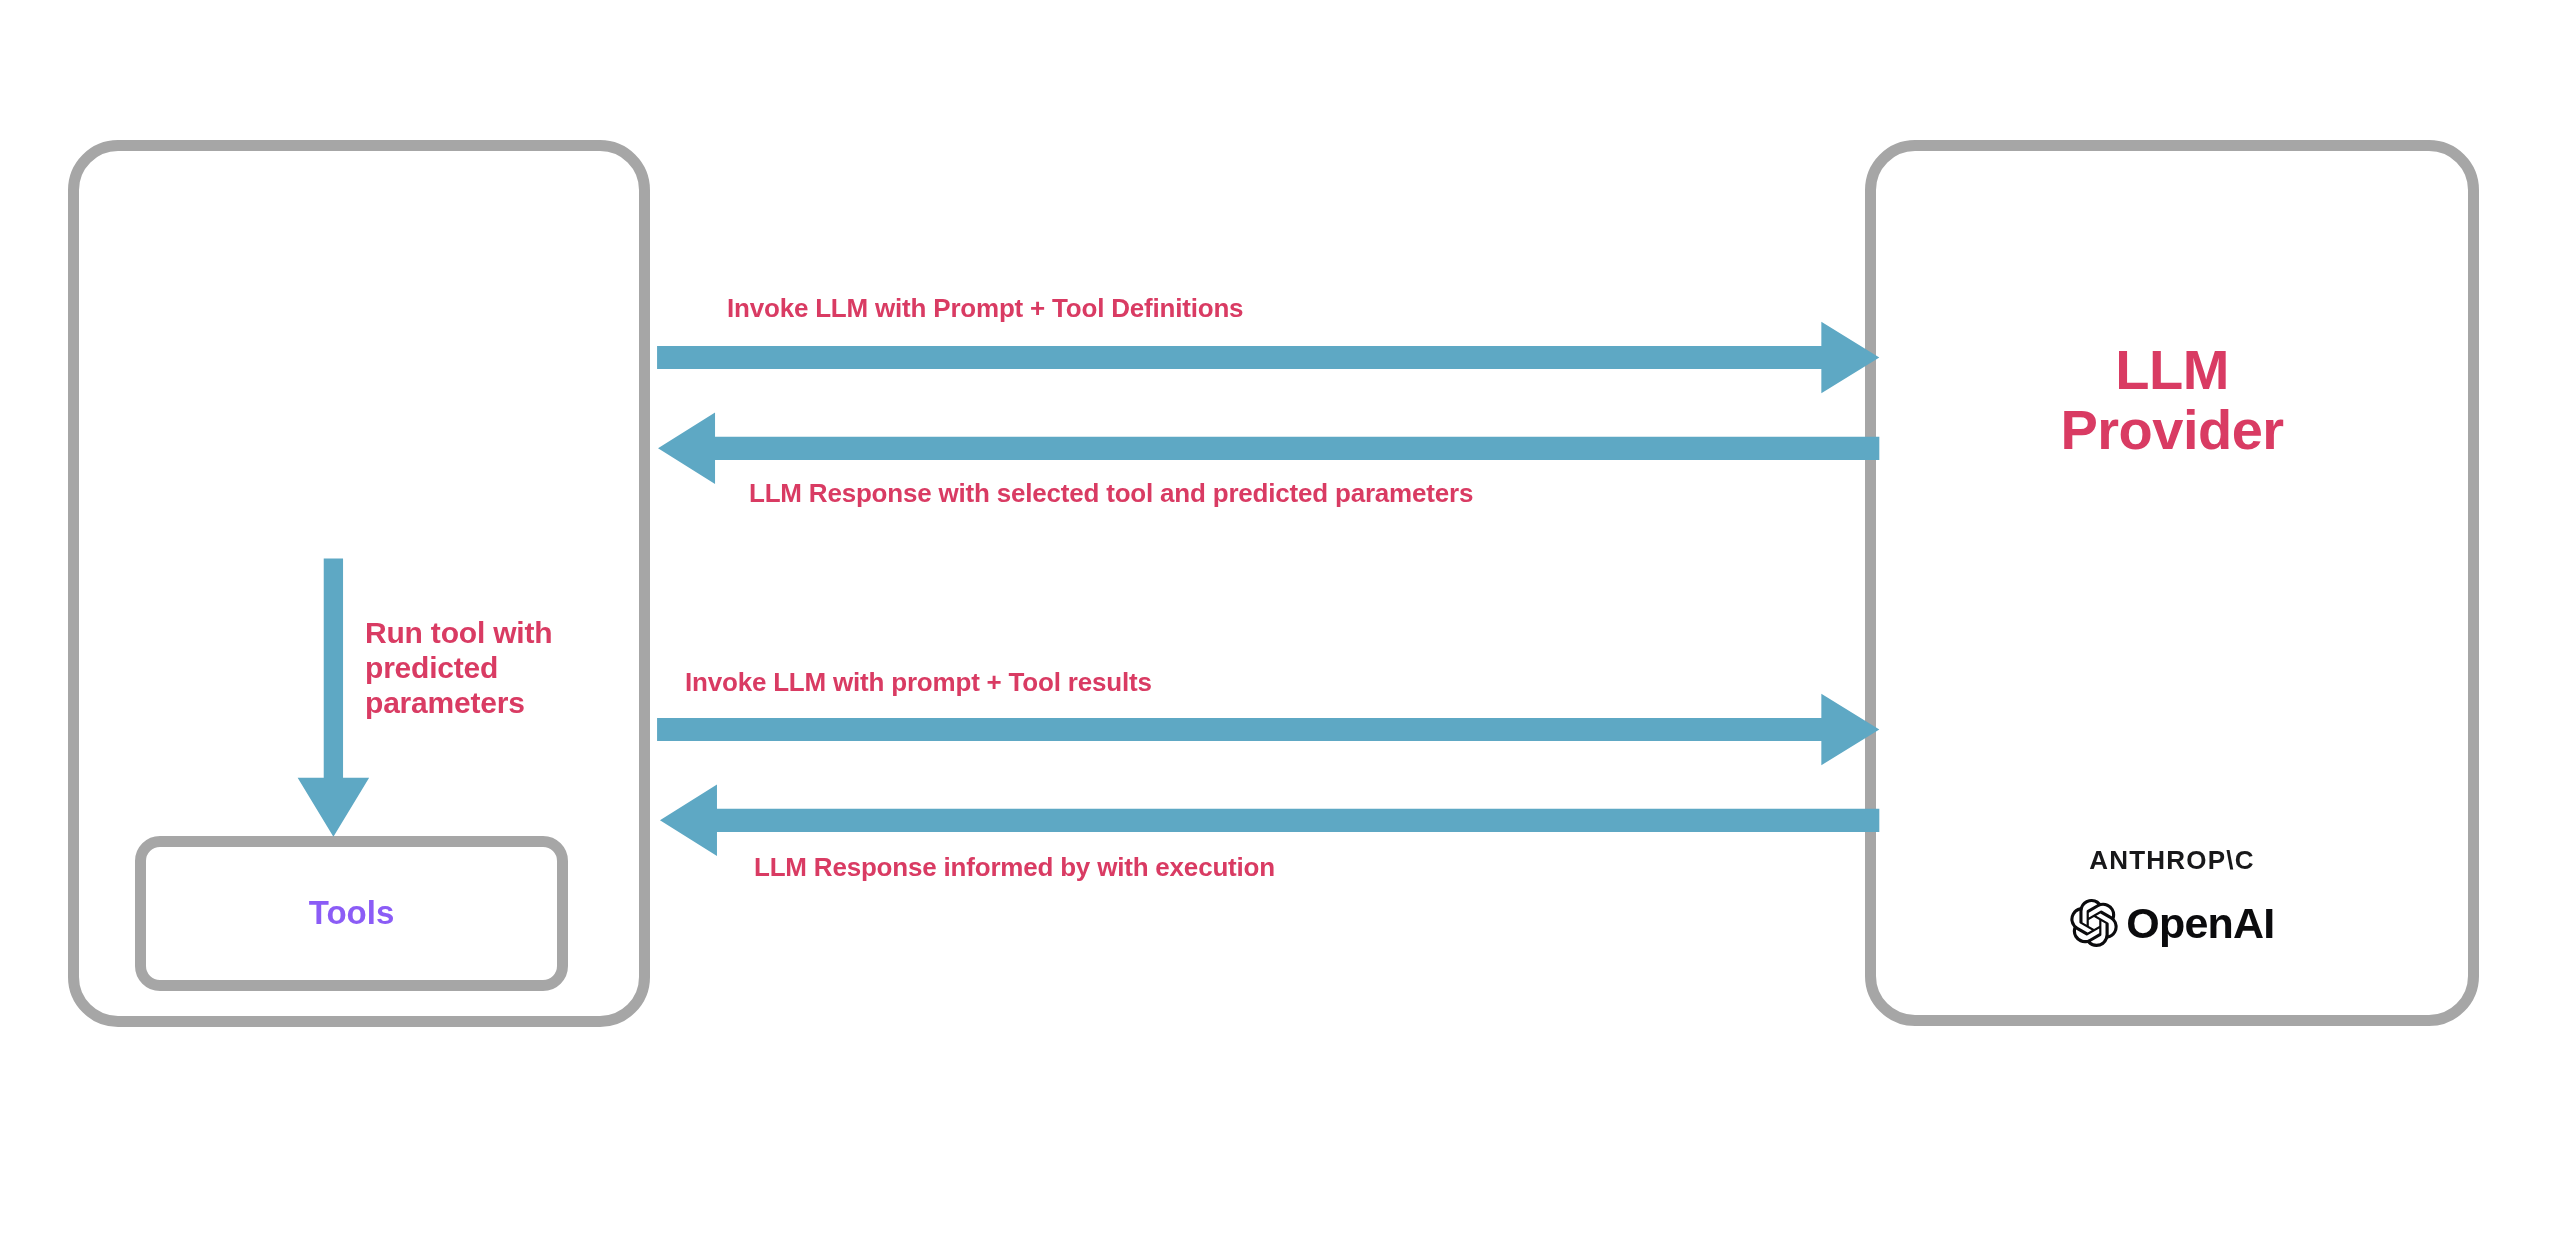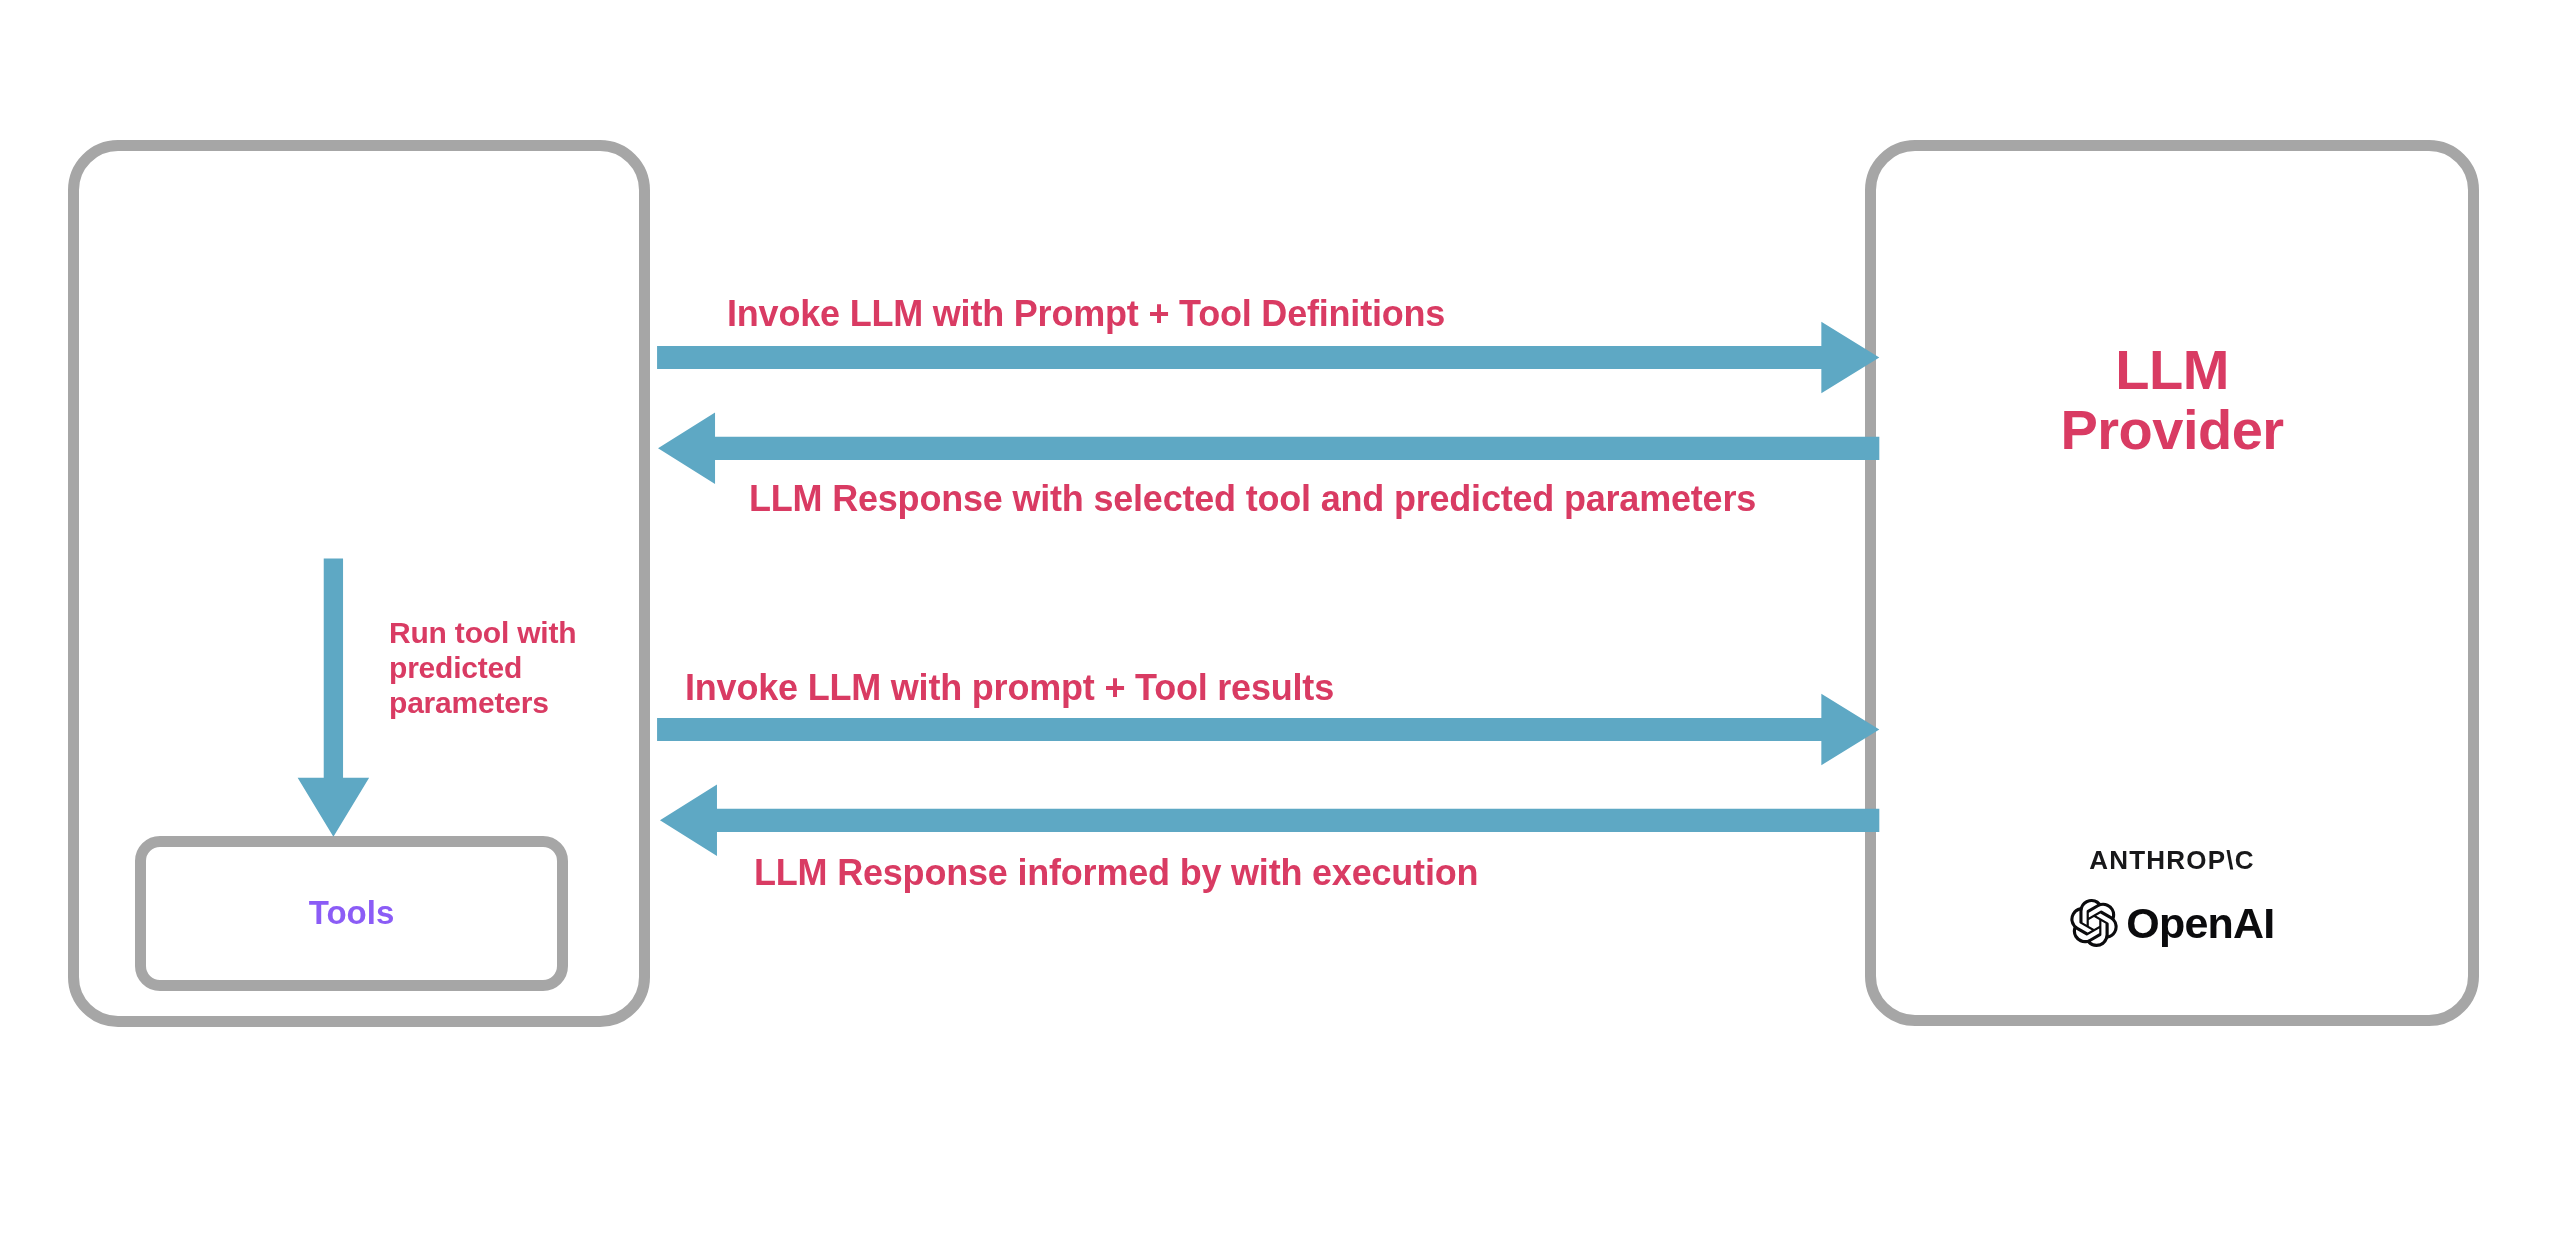--- a/index.html
+++ b/index.html
@@ -79,30 +79,29 @@
     text-align: center;
     color: #8b5cf6;
     font-size: 33px;
     font-weight: 700;
   }
 
   
   .arrow-label {
     position: absolute;
     color: #d93b63;
-    font-size: 36px;
+    font-size: 26px;
     font-weight: 700;
     letter-spacing: -0.2px;
     white-space: nowrap;
   }
   .arrow-label.multiline {
     white-space: pre-line;
     line-height: 1.17;
     font-size: 30px;
-    margin-left: 24px;
   }
   #label-invoke-1 { left: 727px; top: 293px; }
   #label-response-1 { left: 749px; top: 478px; }
   #label-invoke-2 { left: 685px; top: 667px; text-align: center; }
   #label-response-2 { left: 754px; top: 852px; }
   #label-run-tool  { left: 365px; top: 615px; }
 
   
   #arrow-layer {
     position: absolute;

